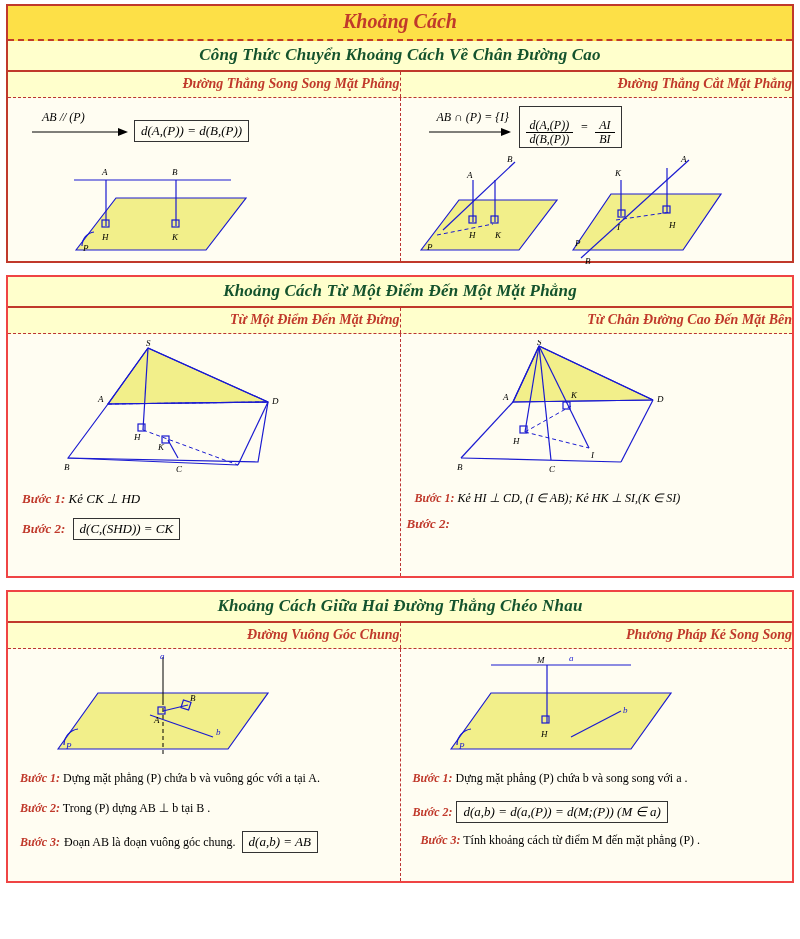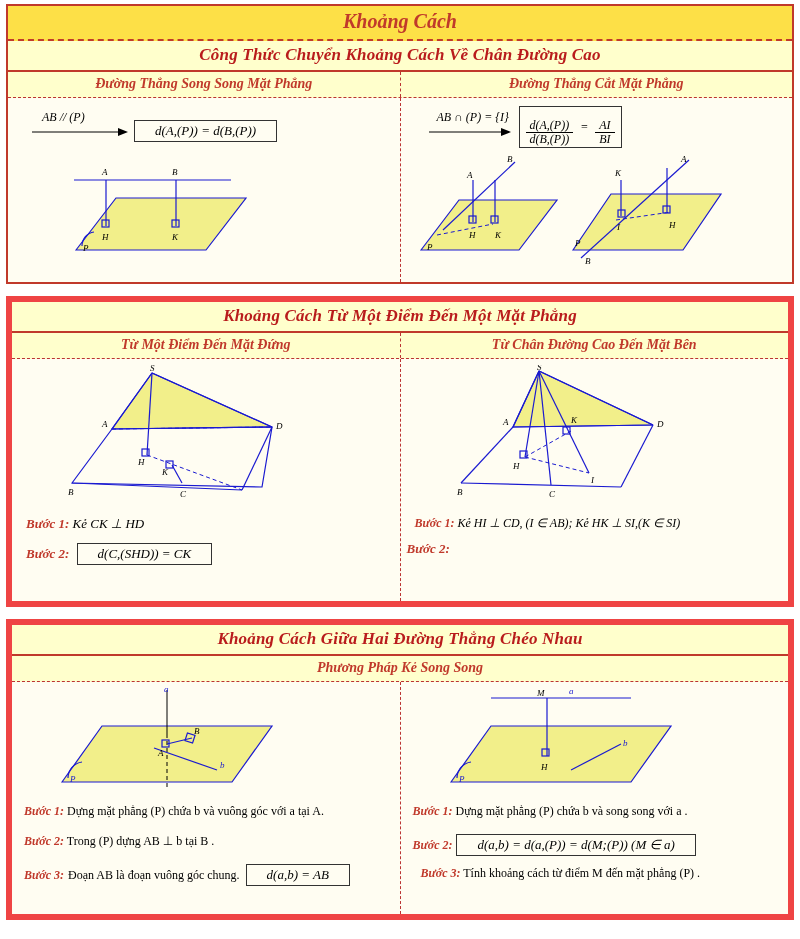--- a/index.html
+++ b/index.html
@@ -7,30 +7,30 @@
     width:800px;height:939px;
     background:#ffffff;
     font-family:"Liberation Serif", serif;
     color:#000;
     overflow:hidden;
   }
   .page{position:relative;width:800px;height:939px;}
 
   
   .card{
-    border:6px solid #ef4444;
+    border:2px solid #ef4444;
     background:#fffdf2;
     margin:0 6px 12px 6px;
     box-sizing:border-box;
   }
   .card-title{
     background:#ffffcc;
     border-bottom:2px solid #c0392b;
     text-align:center;
-    color:#b91c1c;
+    color:#14532d;
     font-weight:bold;
     font-style:italic;
     font-size:17px;
     padding:4px 0 5px 0;
     letter-spacing:.2px;
   }
   .maintitle{
     text-align:center;
     color:#c0392b;
     font-weight:bold;
@@ -40,36 +40,36 @@
     background:#fde047;
     border-bottom:2px dashed #c0392b;
   }
   .col-heads{
     display:flex;
     background:#ffffcc;
     border-bottom:1px dashed #b33;
   }
   .col-head{
     flex:1;
-    text-align:center;
+    text-align:right;
     color:#c0392b;
     font-weight:bold;
     font-style:italic;
     font-size:14px;
     padding:4px 0 5px 0;
   }
   .col-head.left{border-right:1px dashed #b33;}
   .cols{display:flex;background:#fffdf2;}
   .col{flex:1;position:relative;}
   .col.left{border-right:1px dashed #b33;}
 
   .formula{
     display:inline-block;
     border:1px solid #333;
-    padding:2px 20px;
+    padding:2px 6px;
     font-family:"Liberation Serif",serif;
     font-style:italic;
     font-size:13px;
     background:#fffdf2;
     white-space:nowrap;
   }
   .stepline{
     font-size:13px;
     padding:2px 0 2px 8px;
     white-space:nowrap;
@@ -106,21 +106,21 @@
   <div class="card" style="margin-top:4px;border:2px solid #c0392b;">
     <div class="maintitle">Khoảng Cách</div>
 
     <div class="card-title">Công Thức Chuyển Khoảng Cách Về Chân Đường Cao</div>
 
     <div class="col-heads">
       <div class="col-head left">Đường Thẳng Song Song Mặt Phẳng</div>
       <div class="col-head">Đường Thẳng Cắt Mặt Phẳng</div>
     </div>
 
-    <div class="cols" style="height:184px;">
+    <div class="cols" style="height:163px;">
 
       <div class="col left">
         <div style="position:absolute;left:34px;top:12px;font-style:italic;font-size:12px;">AB // (P)</div>
         <svg width="100" height="14" style="position:absolute;left:24px;top:28px;">
           <line x1="0" y1="6" x2="88" y2="6" class="lblk"></line>
           <polygon points="96,6 86,2 86,10" fill="#000"></polygon>
         </svg>
         <div class="formula" style="position:absolute;left:126px;top:22px;">d(A,(P)) = d(B,(P))</div>
 
         <svg width="240" height="120" style="position:absolute;left:38px;top:52px;">
@@ -270,20 +270,21 @@
           <span class="steplbl" style="font-size:13px;margin-right:4px;">Bước 2:</span>
         </div>
       </div>
     </div>
   </div>
 
   <div class="card">
     <div class="card-title">Khoảng Cách Giữa Hai Đường Thẳng Chéo Nhau</div>
 
     <div class="col-heads">
+      <div class="col-head left">Đường Vuông Góc Chung</div>
       <div class="col-head">Phương Pháp Kẻ Song Song</div>
     </div>
 
     <div class="cols" style="height:232px;">
 
       <div class="col left">
         <svg width="300" height="115" style="position:absolute;left:30px;top:4px;">
           <polygon class="poly" points="20,96 60,40 230,40 190,96"></polygon>
           <line class="lblk" x1="125" y1="4" x2="125" y2="48"></line>
           <line class="lblk" x1="125" y1="48" x2="125" y2="104" stroke-dasharray="4 3"></line>

